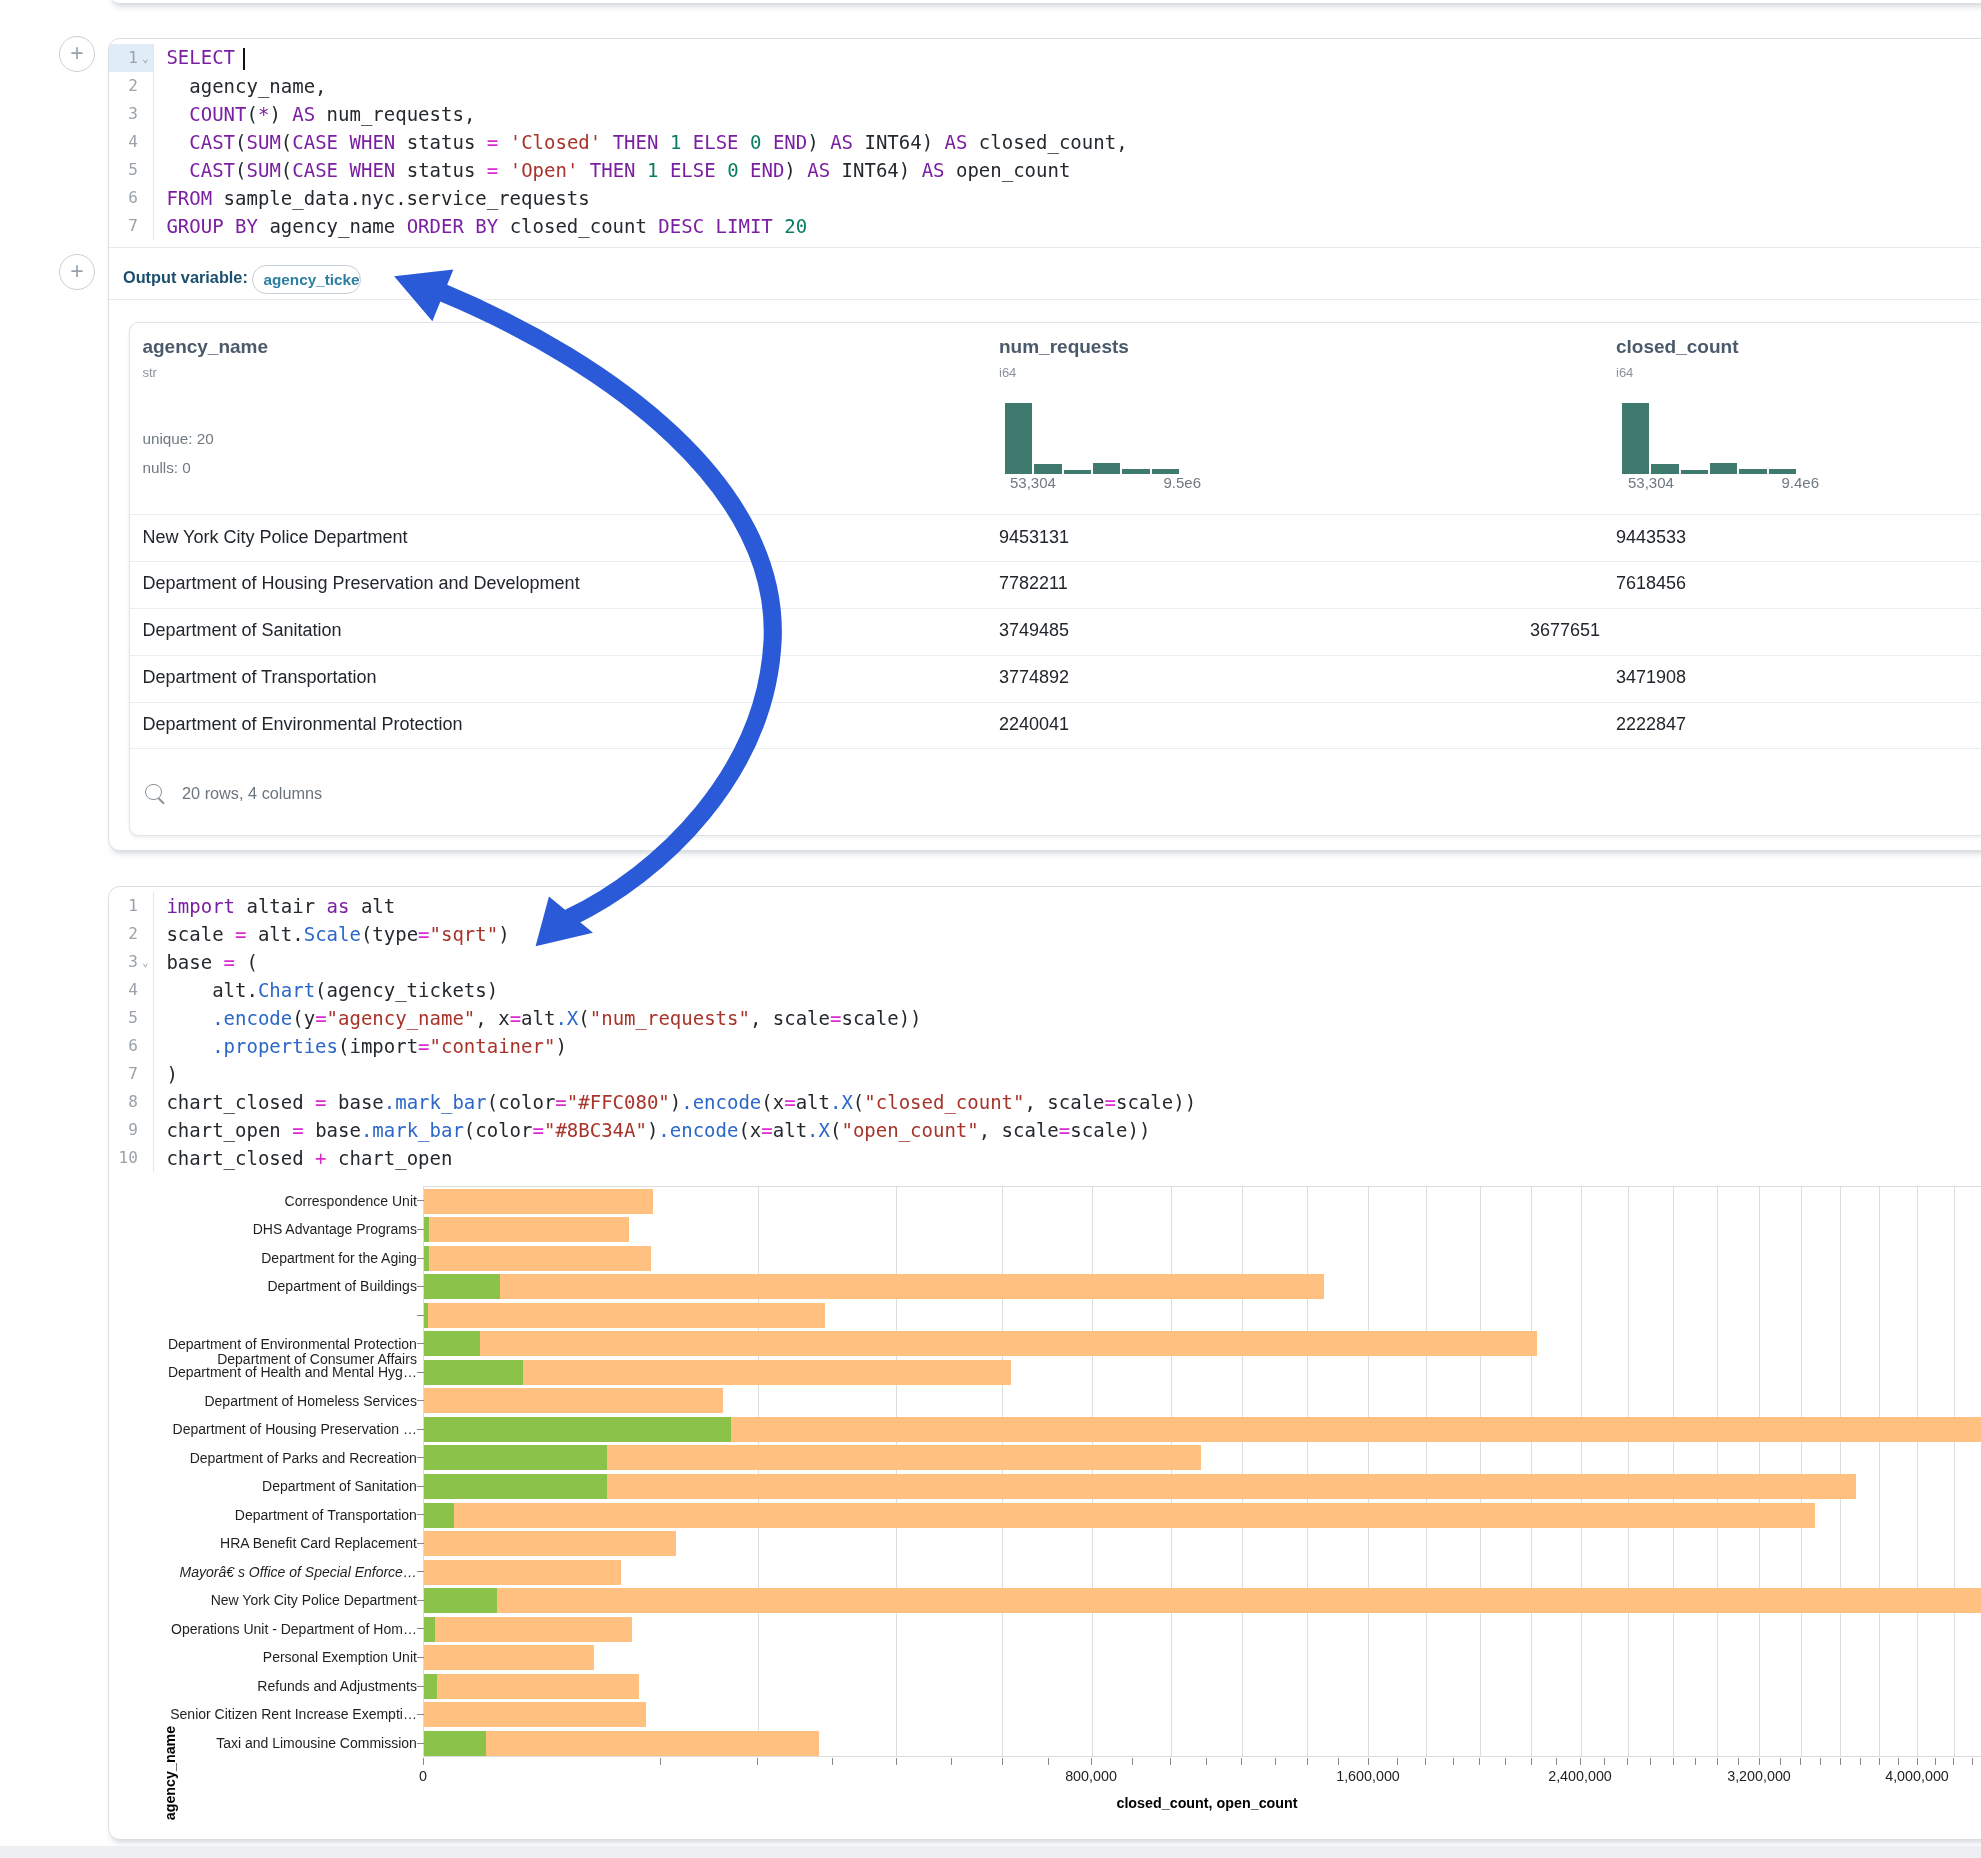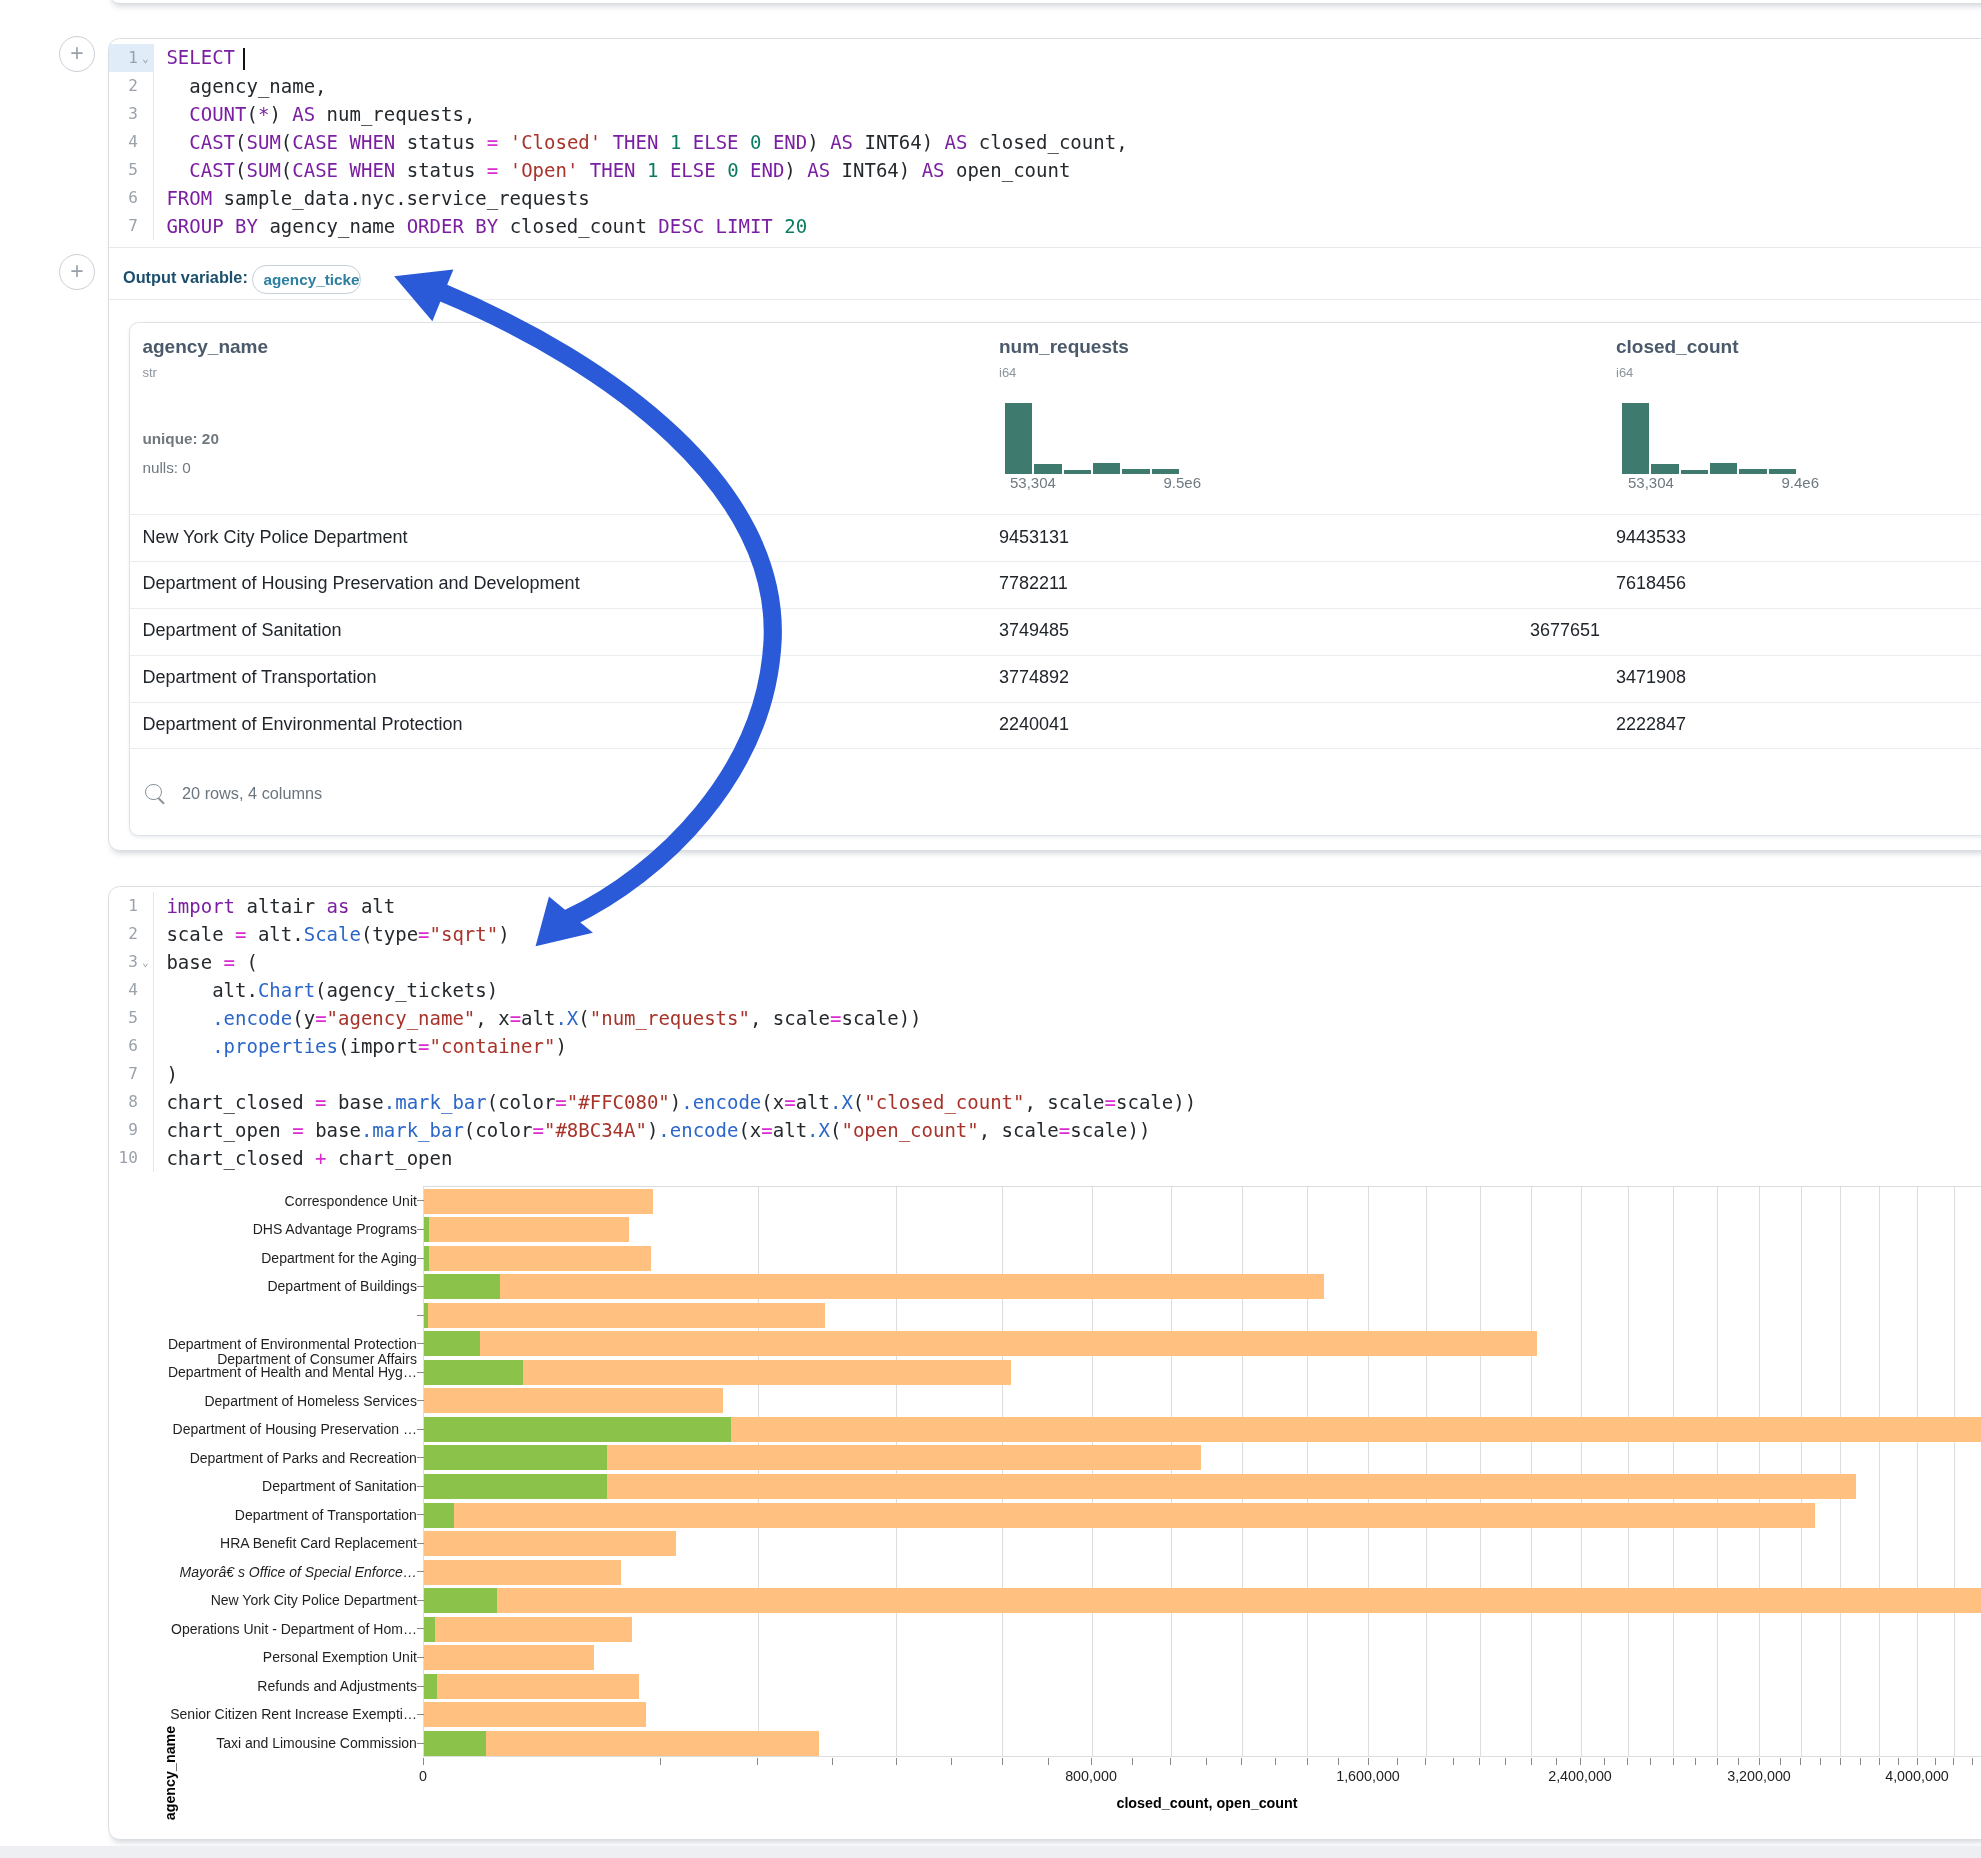--- a/index.html
+++ b/index.html
@@ -90,21 +90,21 @@
         <div class="code-row"><span class="ln-wrap"><span class="ln">7</span><span class="fold"></span></span><span class="code-text"><span class="tk-kw">GROUP</span><span class="tk-plain"> </span><span class="tk-kw">BY</span><span class="tk-plain"> agency_name </span><span class="tk-kw">ORDER</span><span class="tk-plain"> </span><span class="tk-kw">BY</span><span class="tk-plain"> closed_count </span><span class="tk-kw">DESC</span><span class="tk-plain"> </span><span class="tk-kw">LIMIT</span><span class="tk-plain"> </span><span class="tk-num">20</span></span></div>
       </div>
     <div class="hsep" style="top:208px;"></div>
     <div class="outvar-label" style="left:14px; top:229px;">Output variable:</div>
     <div class="outvar-pill" style="left:143px; top:226px;">agency_tickets</div>
     <div class="hsep" style="top:260px;"></div>
 
     <div id="table-card">
         <div class="col-name" style="left:12.4px; top:13.4px;">agency_name</div>
         <div class="col-type" style="left:12.4px; top:42px;">str</div>
-        <div class="col-stat" style="left:12.4px; top:107px;font-weight:bold;">unique: 20</div>
+        <div class="col-stat" style="left:12.4px; top:107px;">unique: 20</div>
         <div class="col-stat" style="left:12.4px; top:136px;">nulls: 0</div>
         <div class="col-name" style="left:869px; top:13.4px;">num_requests</div>
         <div class="col-type" style="left:869px; top:42px;">i64</div>
         <div class="hist" style="left:875px; top:80px;">
           <div style="height: 71px; background: rgb(62, 123, 110);"></div>
           <div style="height: 10px; background: rgb(62, 123, 110);"></div>
           <div style="height: 3.9px; background: rgb(62, 123, 110);"></div>
           <div style="height: 10.6px; background: rgb(62, 123, 110);"></div>
           <div style="height: 4.6px; background: rgb(62, 123, 110);"></div>
           <div style="height: 4.6px; background: rgb(62, 123, 110);"></div>

